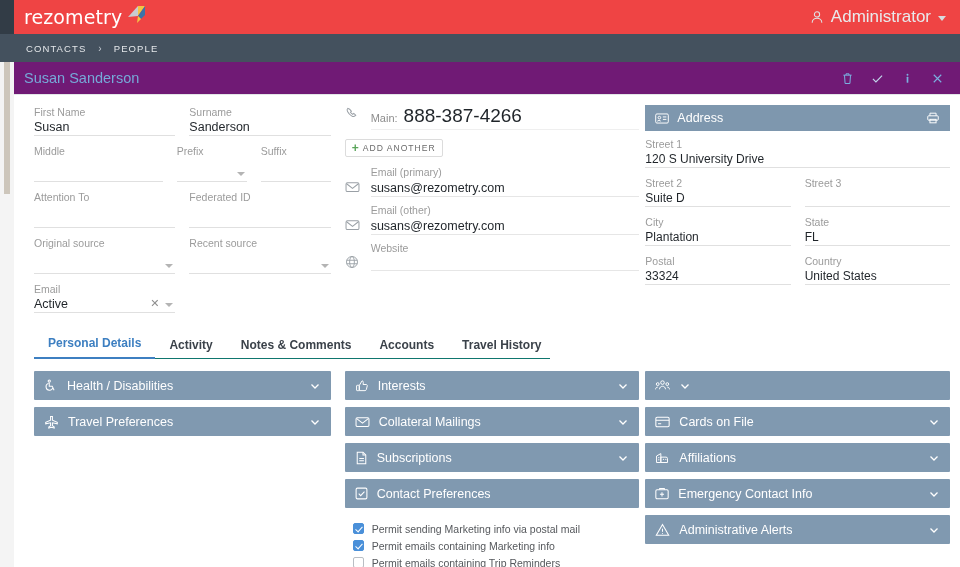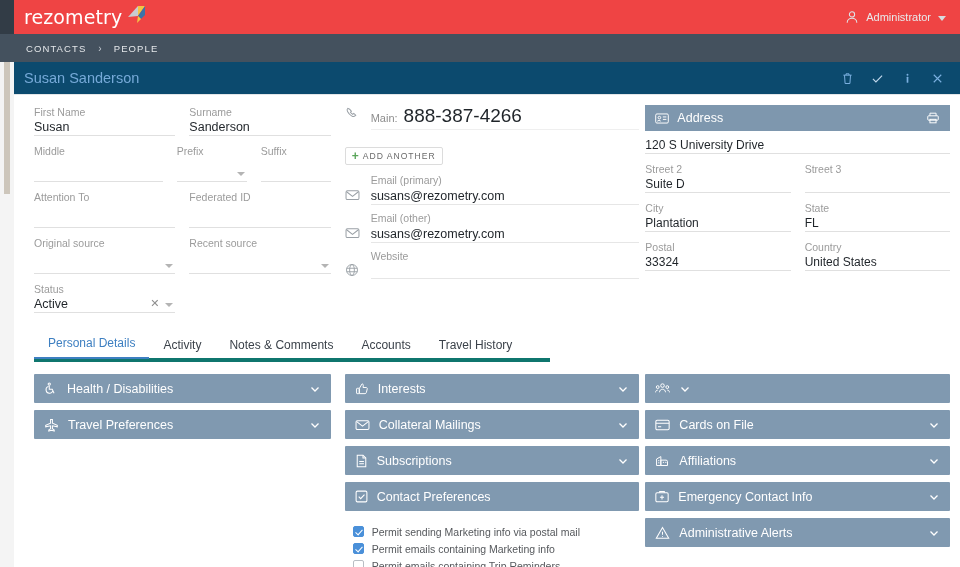--- a/index.html
+++ b/index.html
@@ -33,42 +33,42 @@
     display: flex; align-items: center;
   }
   .logo-wrap { display:flex; align-items:center; padding-left: 10px; }
   .logo-text {
     color: #ffffff; font-size: 19px; letter-spacing: .1px;
     font-family: "DejaVu Sans", sans-serif; font-weight: 400;
   }
   .logo-mark { position: relative; width: 22px; height: 20px; margin-left: 2px; margin-top:-7px; }
   .user-menu {
     position: absolute; right: 14px; top: 0; height: 34px;
-    display: flex; align-items: center; gap: 7px; color: #e8eaec; font-size: 11px;
+    display: flex; align-items: center; gap: 7px; color: #e8eaec; font-size: 17px;
   }
   .user-icon svg { display:block; }
   .caret-down {
     width: 0; height: 0; border-left: 4.5px solid transparent;
     border-right: 4.5px solid transparent; border-top: 5px solid #d7dbdf; margin-top:2px;
   }
 
   
   .crumbbar {
     height: 28px; background: #44515e; display: flex; align-items: center;
     padding-left: 4px; gap: 2px;
   }
   .crumb {
     color: #e4e7ea; font-size: 9.5px; letter-spacing: 1.1px;
     padding: 4px 8px; font-weight: 400;
   }
   .crumb-sep { color: #c3cad1; font-size: 10px; padding: 0 2px; }
 
   
   .rec-header {
-    height: 33px; border-bottom: 1px solid #e3e6e8; background:#0c4a6e;
+    height: 33px; border-bottom: 1px solid #e3e6e8; background:#701a75;
     display: flex; align-items: center; position: relative;
   }
   .rec-title {
     padding-left: 10px; color: #76a9d8; font-size: 14.5px; font-weight: 400;
   }
   .rec-actions {
     position: absolute; right: 8px; top: 0; height: 33px;
     display: flex; align-items: center; gap: 0px;
   }
   .act-btn {
@@ -140,22 +140,22 @@
   }
   .addr-head .ah-title { font-size: 12.5px; font-weight: 400; flex: 1; }
   .addr-head svg { display:block; }
   .addr-body { padding: 6px 0 0 0; }
   .addr-body .frow { gap: 14px; }
   .addr-body .field .flabel { font-size: 10.5px; }
   .addr-body .field .fvalue { font-size: 12px; height: 17px; }
 
   
   .tabs {
-    margin: 8px 10px 0 20px; border-bottom: 4px solid #0f766e;
-    display: flex; align-items: flex-end; width: 516px;
+    margin: 8px 10px 0 20px; border-bottom: 1px solid #0f766e;
+    display: flex; align-items: flex-end; width: 516px; font-weight: bold;
   }
   .tab {
     font-size: 12px; color: #3b424a; padding: 6px 14px 7px 14px;
     cursor: pointer; white-space: nowrap; position: relative; top: 1px;
   }
   .tab.active { color: #3d7fc1; border-bottom: 2px solid #3d7fc1; }
 
   
   .panels {
     display: flex; padding: 12px 10px 0 10px; gap: 0; align-items: flex-start;
@@ -305,31 +305,31 @@
         </div>
         <div class="field tall">
           <div class="flabel">Recent source</div>
           <div class="fvalue"></div>
           <span class="fcaret"></span>
         </div>
       </div>
 
       <div class="frow">
         <div class="field" style="max-width:146px">
-          <div class="flabel">Status</div>
+          <div class="flabel">Email</div>
           <div class="fvalue">Active</div>
           <span class="fclear">✕</span>
           <span class="fcaret"></span>
         </div>
         <div class="field"></div>
       </div>
     </div>
 
     <div class="col-mid">
-      <div class="cfield" style="margin-bottom:12px">
+      <div class="cfield" style="margin-bottom:4px">
         <span class="cicon" style="bottom:auto;top:1px">
           <svg width="14" height="14" viewBox="0 0 16 16" fill="none" stroke="#9aa0a6" stroke-width="1.15">
             <path d="M3.2 2.6c-1 .9-1 2.3-.3 3.6.9 1.8 2.6 3.7 4.6 5 1.4.9 3 1.1 3.9.2l.9-.9-2.3-2-1.2 1c-.8-.4-1.9-1.3-2.6-2.3l1.1-1.1-2-2.4z"></path>
           </svg>
         </span>
         <div class="phone-row">
           <span class="phone-label">Main:</span>
           <span class="phone-val">888-387-4266</span>
         </div>
       </div>
@@ -389,20 +389,21 @@
             <svg width="14" height="14" viewBox="0 0 16 16" fill="none" stroke="#ffffff" stroke-width="1.1">
               <path d="M4.5 5.5v-3h7v3"></path>
               <rect x="2" y="5.5" width="12" height="5" rx="1"></rect>
               <rect x="4.5" y="9.5" width="7" height="4"></rect>
             </svg>
           </span>
         </div>
         <div class="addr-body">
           <div class="frow">
             <div class="field">
+              <div class="flabel">Street 1</div>
               <div class="fvalue">120 S University Drive</div>
             </div>
           </div>
           <div class="frow">
             <div class="field">
               <div class="flabel">Street 2</div>
               <div class="fvalue">Suite D</div>
             </div>
             <div class="field">
               <div class="flabel">Street 3</div>

